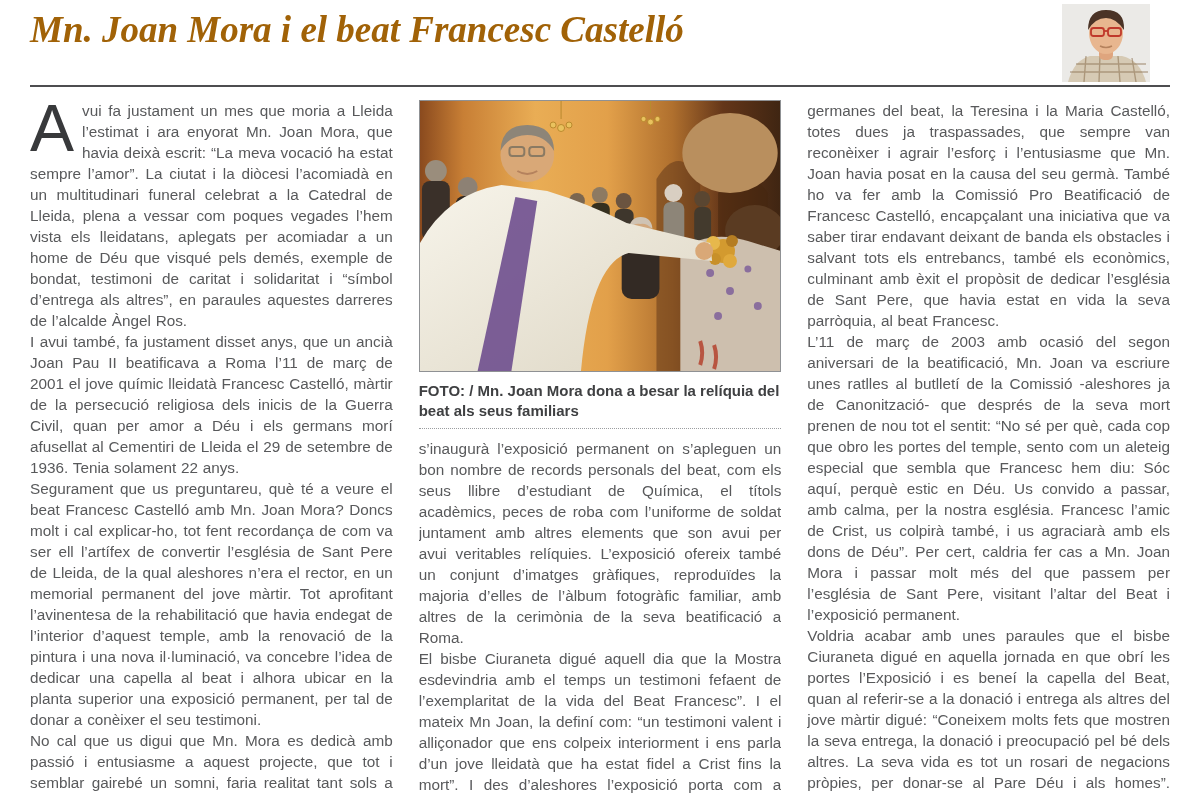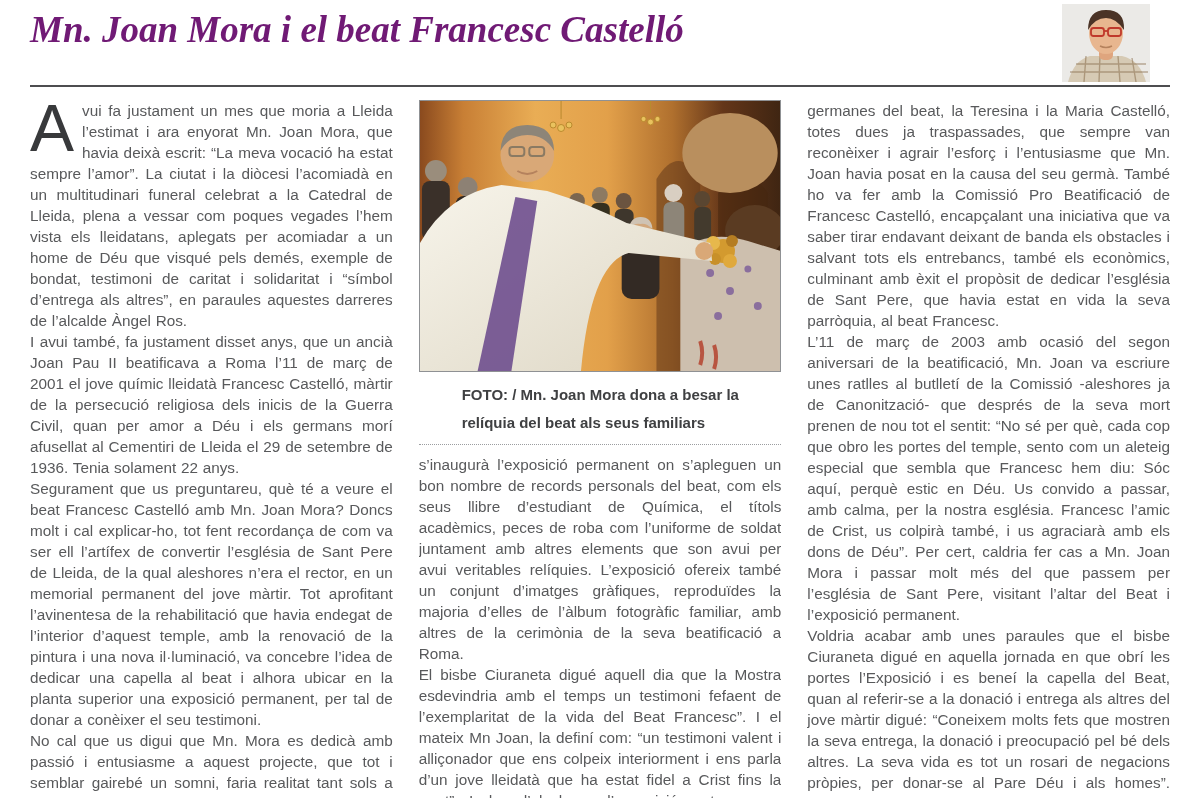--- a/index.html
+++ b/index.html
@@ -4,21 +4,21 @@
 <style>
   html,body { margin:0; padding:0; background:#ffffff; }
   .page {
     position:relative; width:1200px; height:798px; background:#ffffff;
     overflow:hidden; font-family:"Liberation Sans", sans-serif;
   }
   
   .title {
     position:absolute; left:30px; top:8px; margin:0;
     font-family:"Liberation Serif", serif; font-style:italic; font-weight:600;
-    font-size:37px; color:#701a75; white-space:nowrap;
+    font-size:37px; color:#a16207; white-space:nowrap;
   }
   .byline {
     position:absolute; right:150px; top:11px; text-align:right;
     color:#bfc437; letter-spacing:.2px;
   }
   .byline div { font-weight:700; font-size:17px; line-height:20px; }
   .author-photo {
     position:absolute; right:50px; top:4px; width:88px; height:78px; overflow:hidden;
   }
   .author-photo svg { display:block; width:100%; height:100%; }
@@ -39,22 +39,22 @@
     float:left; font-size:66px; line-height:50px; padding:3px 8px 0 0;
     color:#38393b; font-weight:400;
   }
   
   figure { margin:0; }
   .photo-frame {
     height:272px; border:1px solid #8f9194; box-sizing:border-box; overflow:hidden;
   }
   .photo-frame svg { display:block; width:100%; height:100%; }
   figcaption {
-    margin-top:9px; font-weight:700; font-size:15px; line-height:28px;
-    color:#3f4042; text-align:left;margin-left:43px;
+    margin-top:9px; font-weight:700; font-size:15px; line-height:20px;
+    color:#3f4042; text-align:left;
   }
   .dotted-rule {
     border:none; border-top:1px dotted #9b9da0; margin:7px 0 9px 0;
   }
 </style>
 </head>
 <body>
 
 <div class="page">
 

